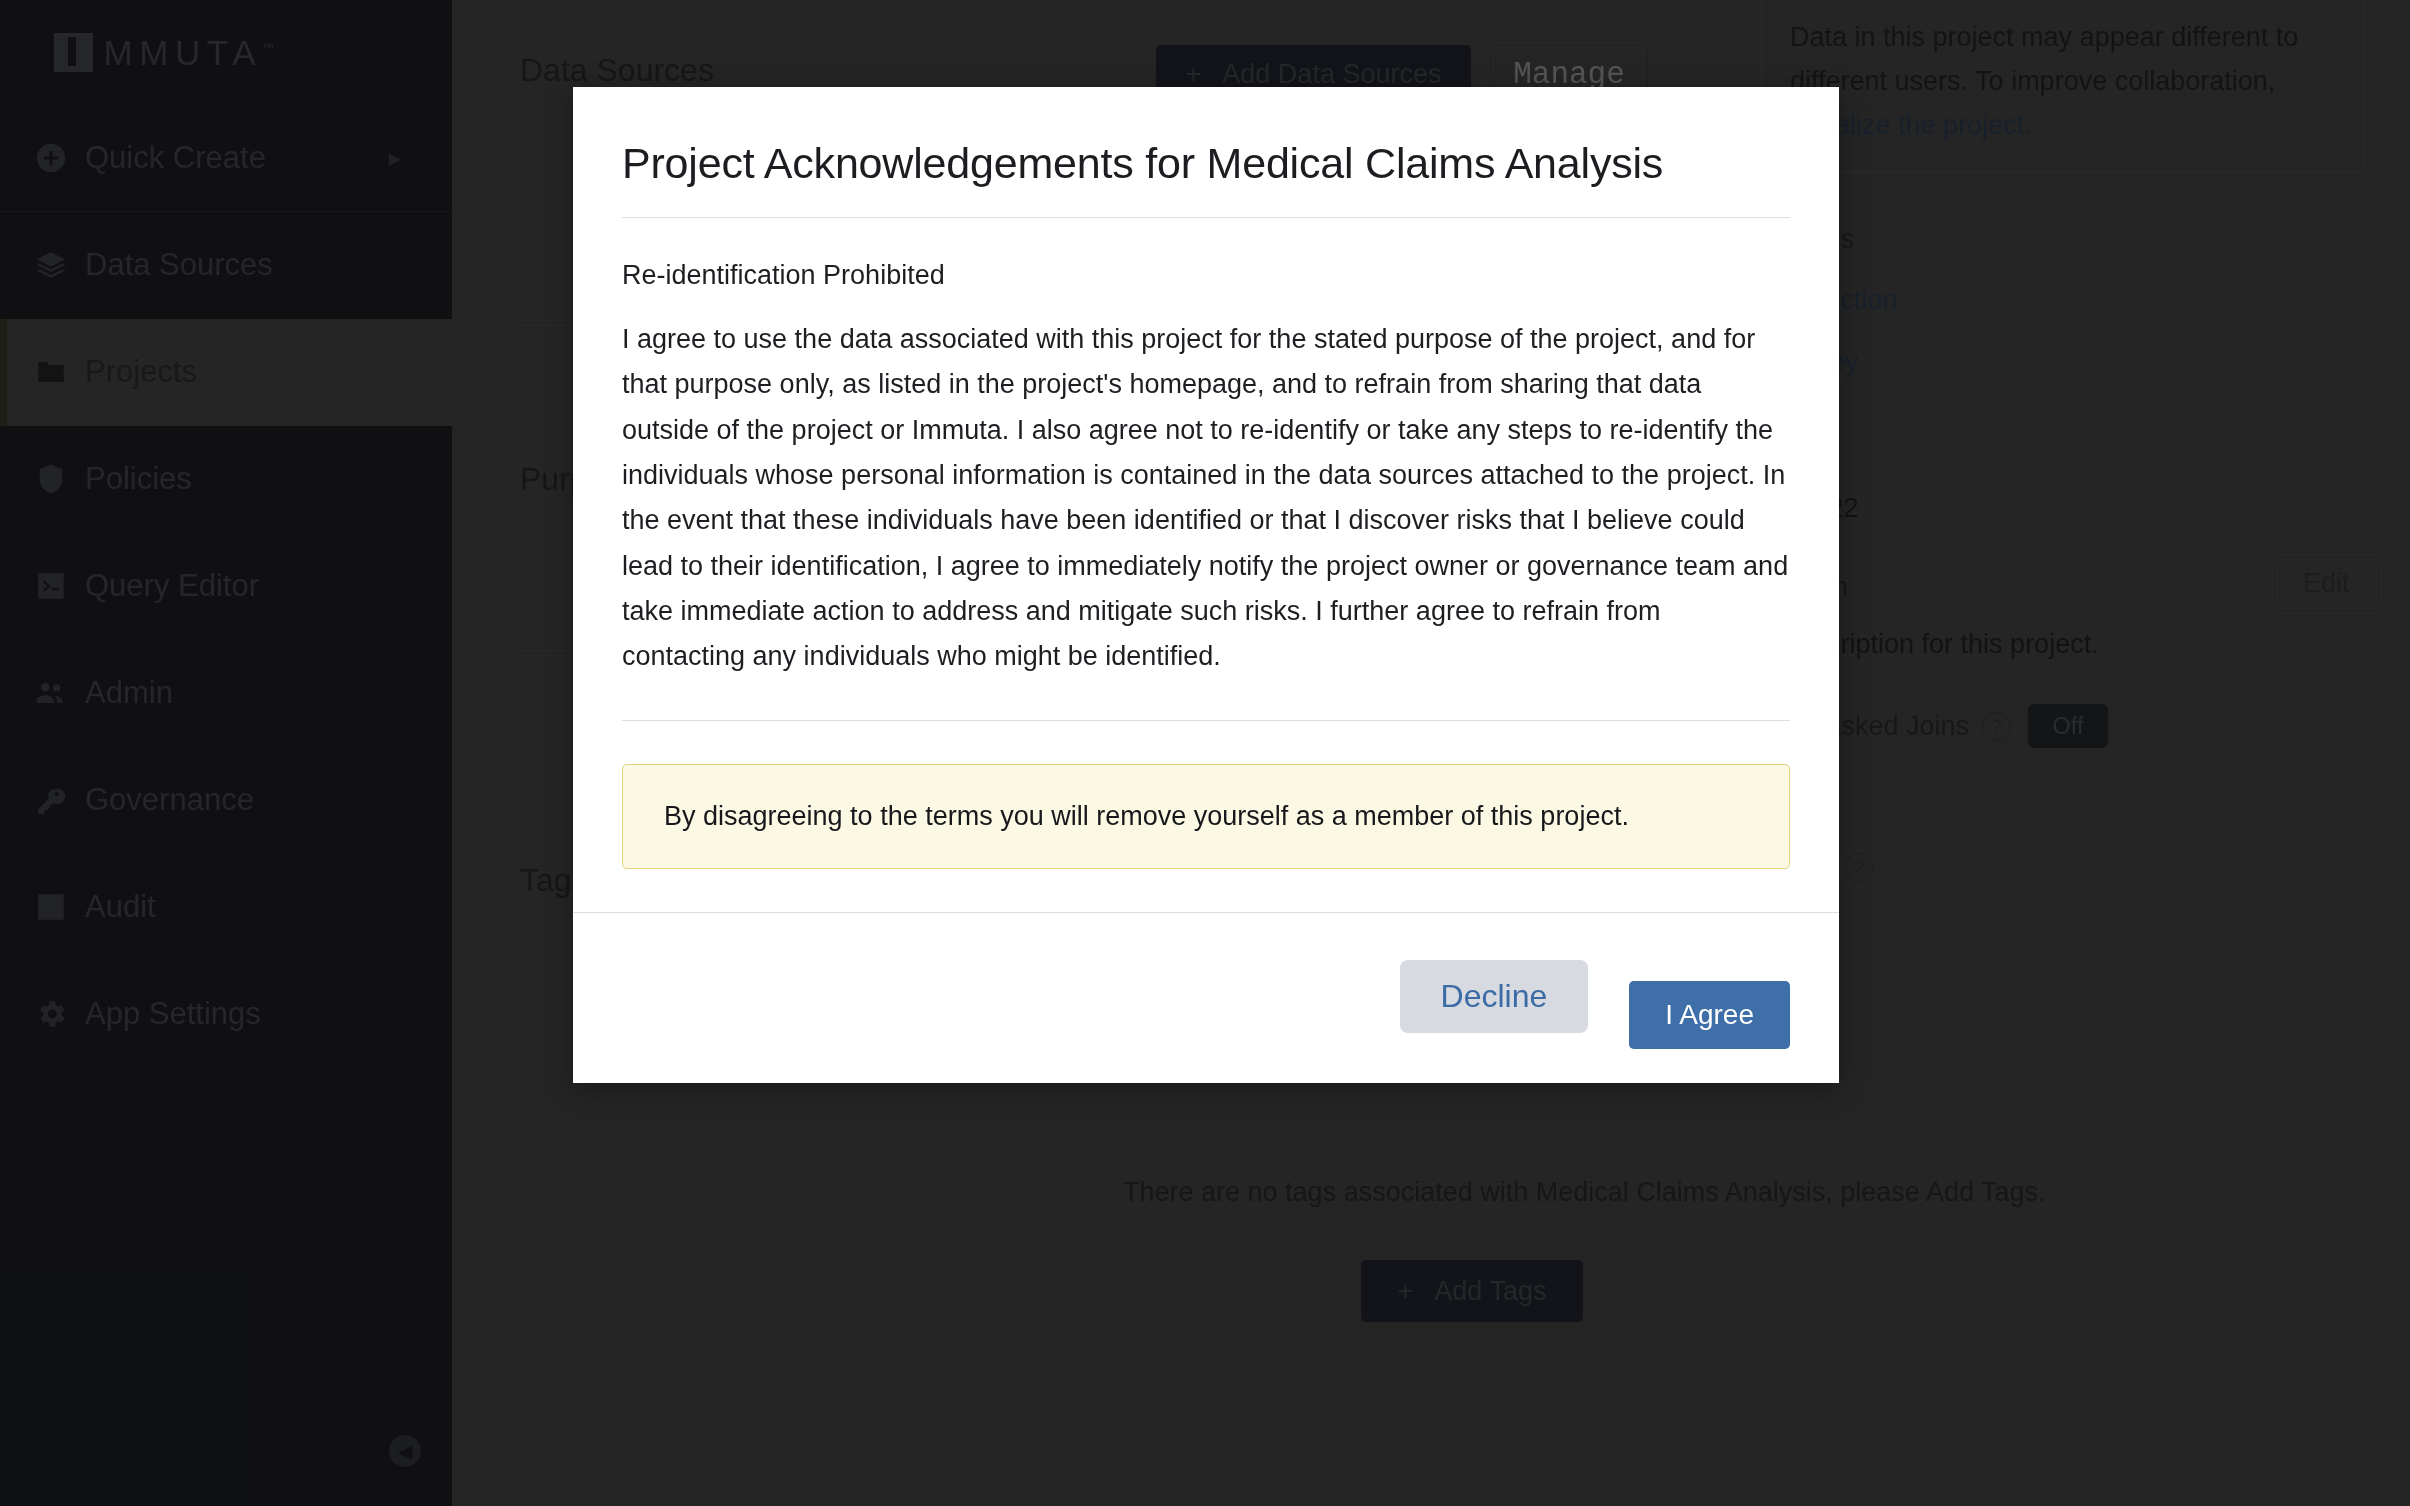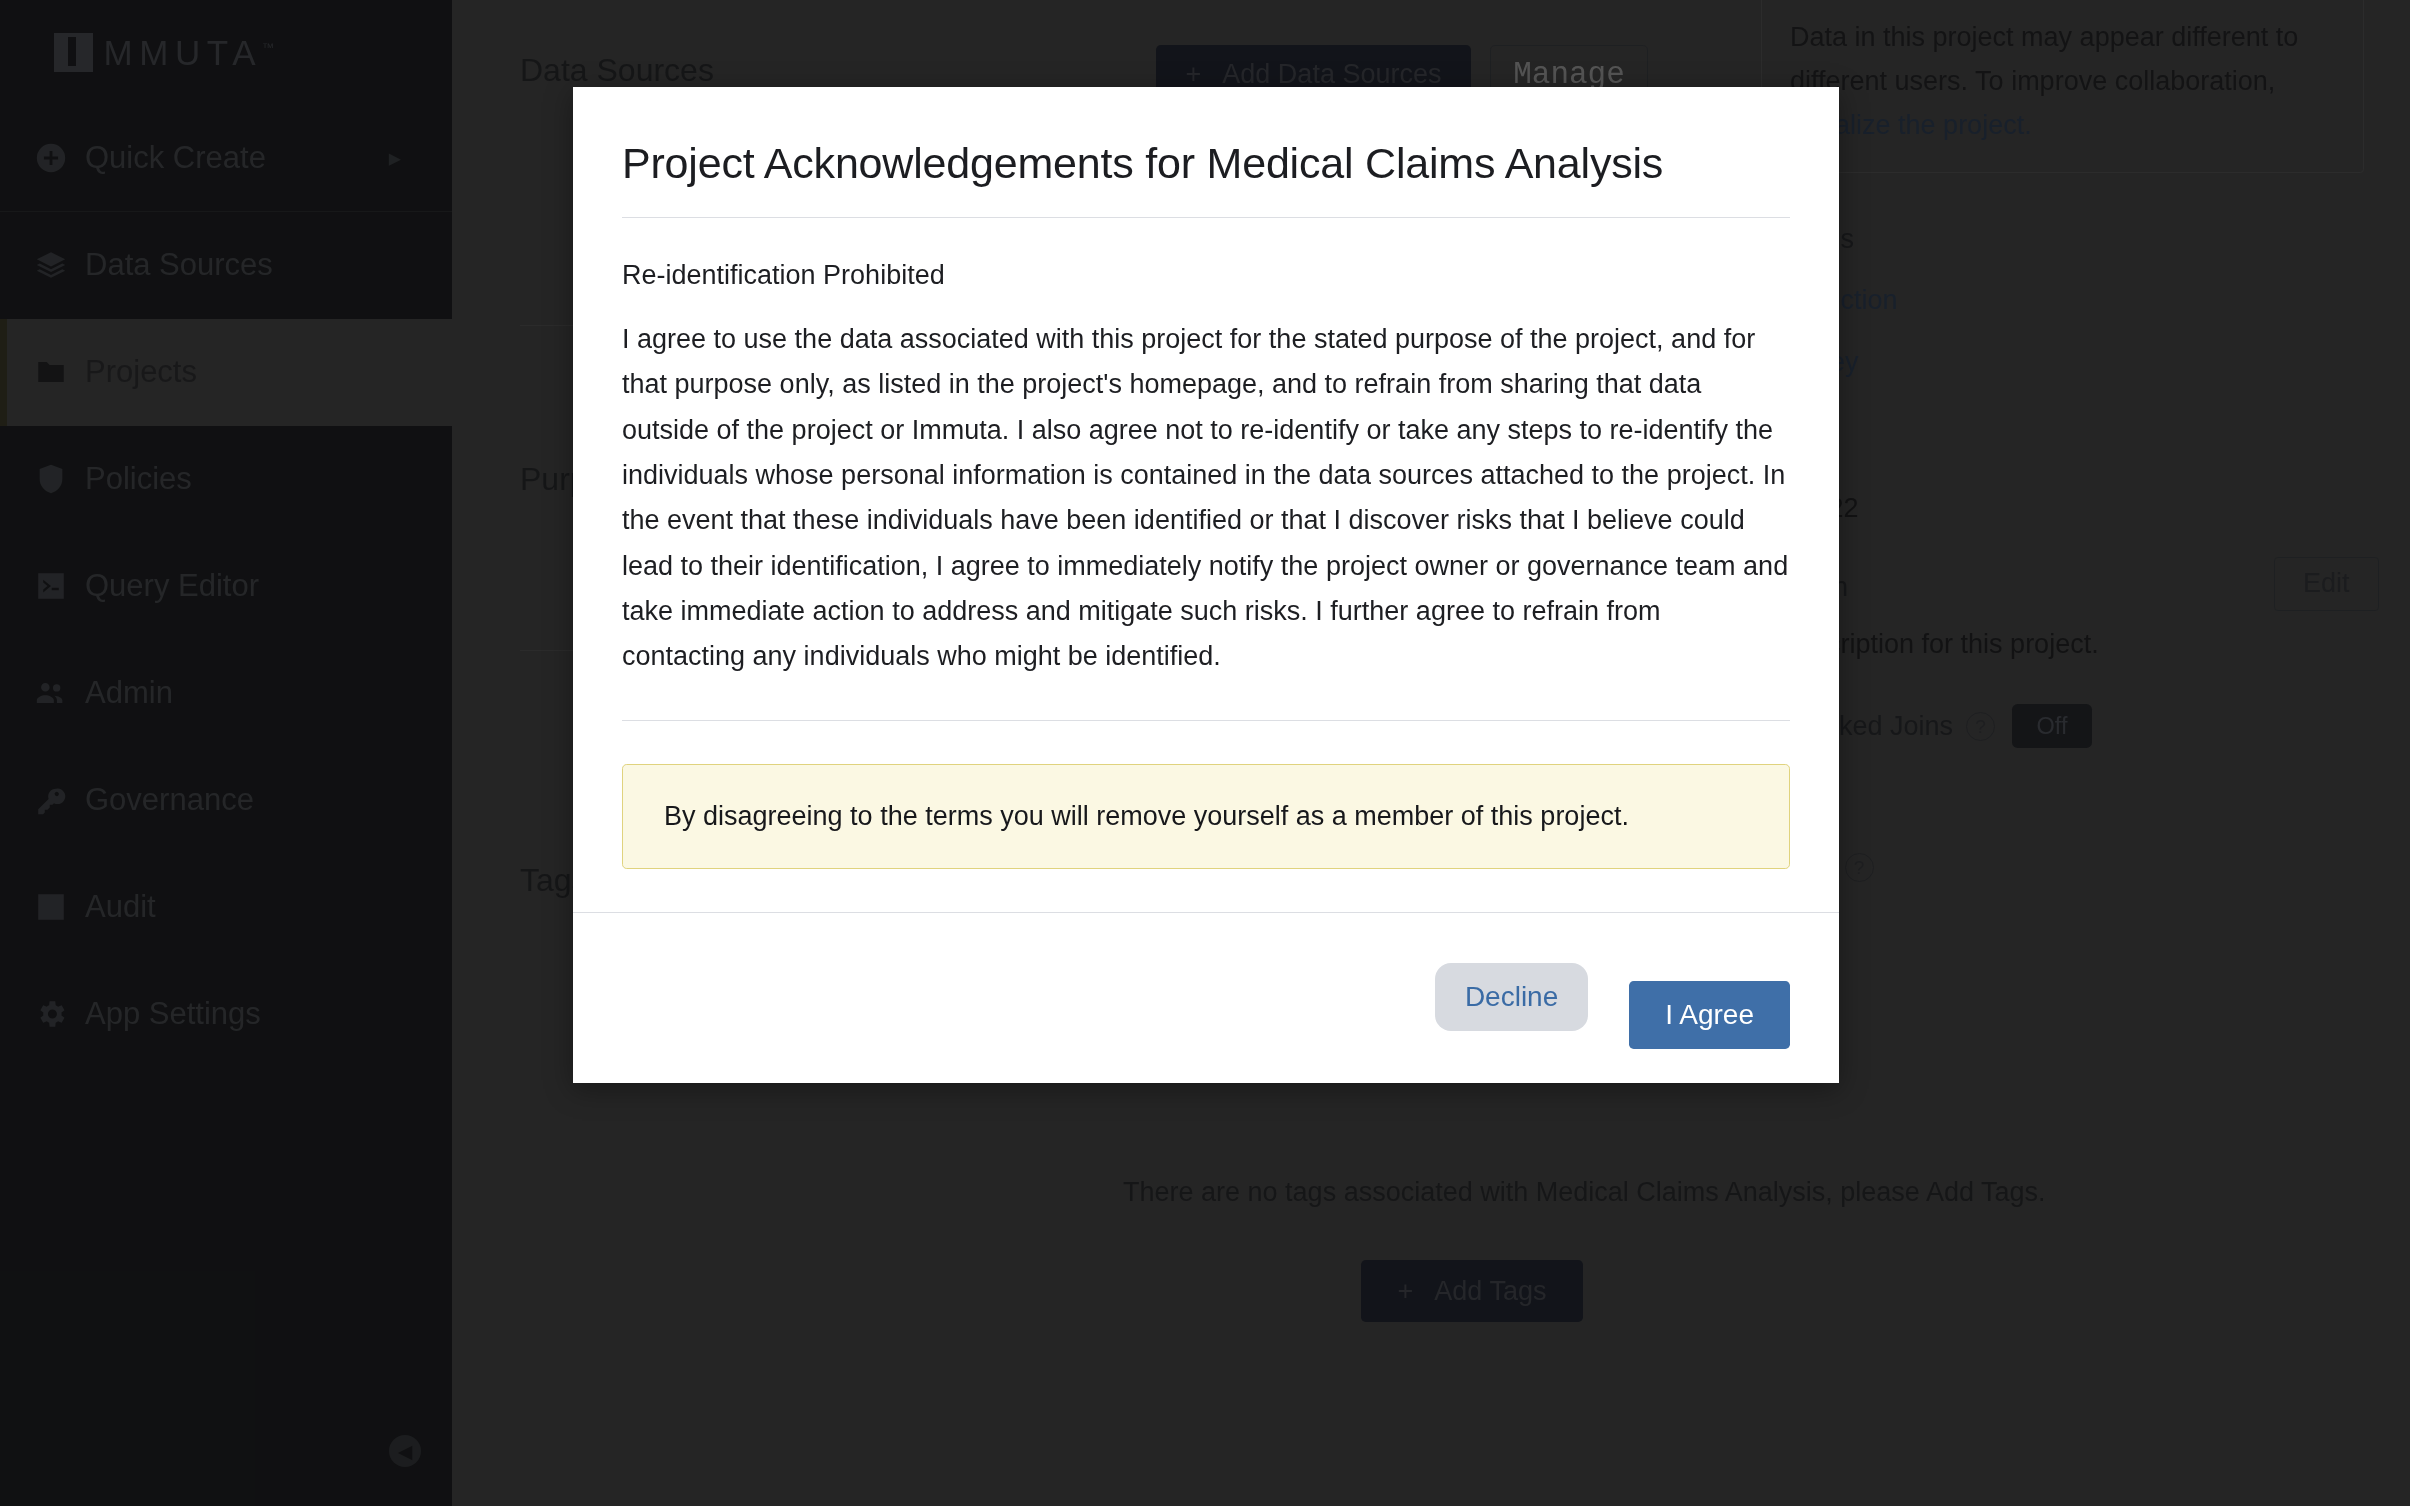--- a/index.html
+++ b/index.html
@@ -176,23 +176,23 @@
     font-size: 27px; color: #17181b;
   }
   .modal-footer {
     margin-top: 43px;
     border-top: 0.9px solid #dcdee3;
     padding: 32px 49px 34px 49px;
     display: flex; justify-content: flex-end; align-items: center; gap: 41px;
   }
   .btn-decline {
     background: #d7dae0; color: #3a6ba5;
-    border: none; border-radius: 16px;
-    font-size: 28px; font-family: inherit;
-    padding: 18px 30px; cursor: pointer;
+    border: none; border-radius: 8px;
+    font-size: 32px; font-family: inherit;
+    padding: 18px 41px; cursor: pointer;
   }
   .btn-agree {
     background: #3f6fa8; color: #ffffff;
     border: none; border-radius: 4.7px;
     font-size: 28px; font-family: inherit;
     padding: 18px 36px; cursor: pointer; margin-top: 36px;
   }
 </style>
 </head>
 <body>
@@ -339,21 +339,21 @@
 
       <div class="side-label" style="position:absolute; left:0; top:435px;">ated</div>
       <div class="side-strong" style="position:absolute; left:0; top:493px;">un 2022</div>
 
       <div class="side-label" style="position:absolute; left:0; top:572px;">cription</div>
       <button class="btn-edit" style="position:absolute; left:513px; top:557px;">
         <span>Edit</span>
       </button>
       <div class="side-strong" style="position:absolute; left:0; top:629px;">a description for this project.</div>
 
-      <div class="row" style="position:absolute; left:0; top:704px;">
+      <div class="row" style="position:absolute; left:16px; top:704px;">
         <span class="side-label">w Masked Joins</span>
         <span class="help-circle">?</span>
         <span class="pill-off">Off</span>
       </div>
       <div class="toggle-knob" style="position:absolute; left:-9.4px; top:765px;"></div>
 
       <div class="row" style="position:absolute; left:0; top:852px;">
         <span class="side-label">ect ID</span>
         <span class="help-circle">?</span>
       </div>

